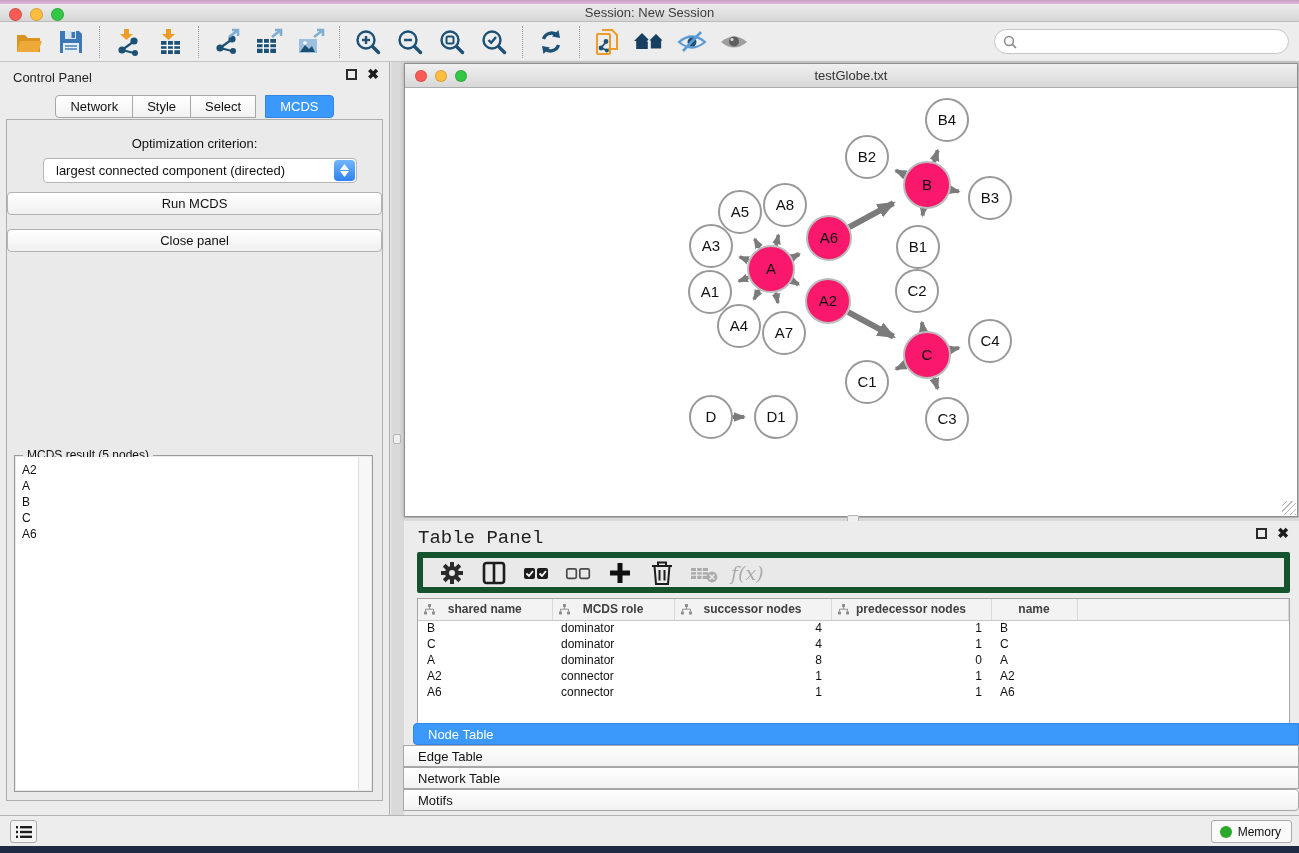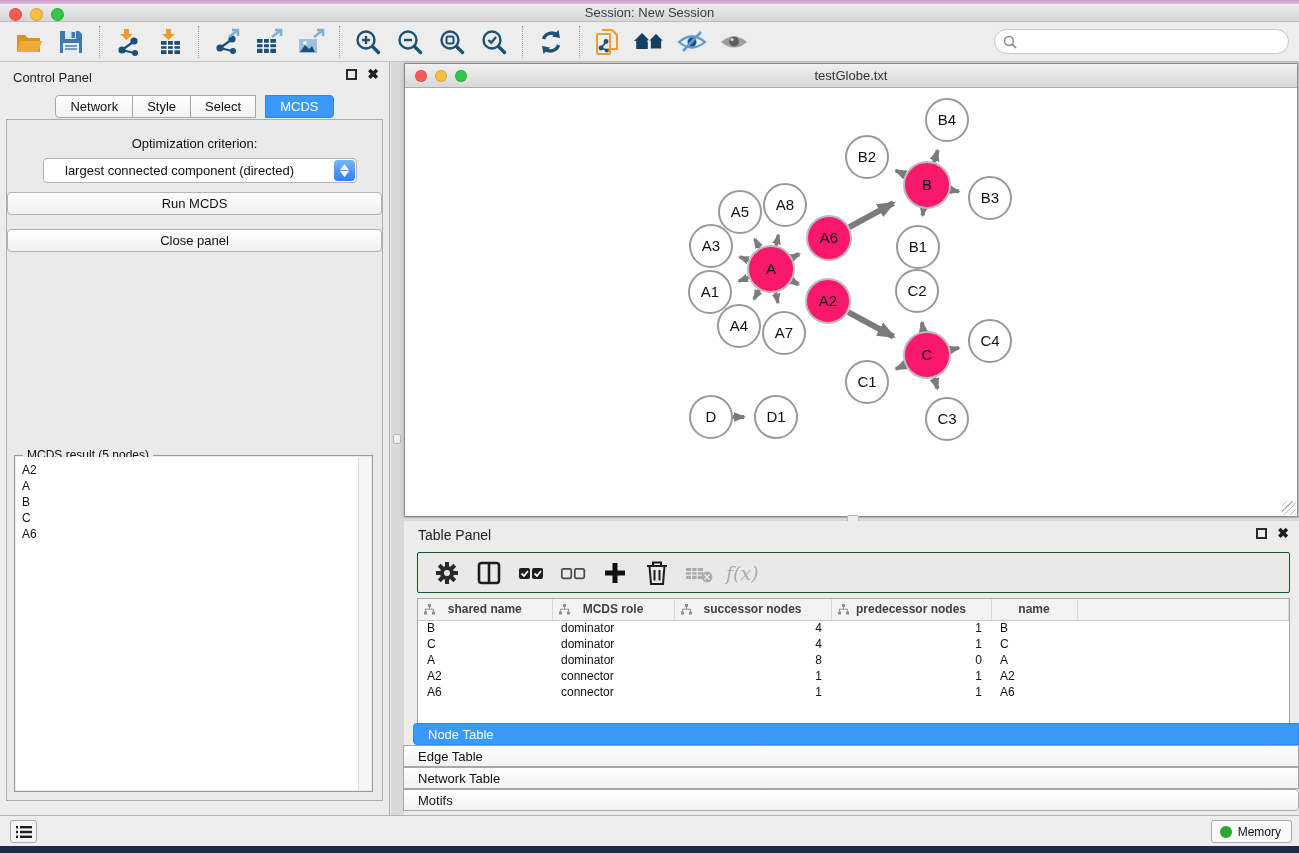--- a/index.html
+++ b/index.html
@@ -49,21 +49,21 @@
     height:23px; font-size:13px; padding:0 14px; margin-left:-1px; color:#111;
     font-family:"Liberation Sans",sans-serif; display:flex; align-items:center; }
   .seg-btn.first { border-radius:4px 0 0 4px; margin-left:0; }
   .seg-btn.last { border-radius:0 4px 4px 0; }
   .seg-btn.active { background:#3b99fc; border-color:#3186e8; color:#fff;margin-left:9px; }
   .cp-box { position:absolute; left:6px; right:6px; top:57px; bottom:14px;
     border:1px solid #adadad; background:#eaeaea; }
   .opt-label { position:absolute; left:0; right:0; top:16px; text-align:center; font-size:13px; color:#111; }
   .dropdown { position:absolute; left:36px; top:38px; width:314px; height:25px;
     background:#fff; border:1px solid #b5b5b5; border-radius:4px; font-size:13px;
-    display:flex; align-items:center; padding-left:21px; color:#111; }
+    display:flex; align-items:center; padding-left:12px; color:#111; }
   .dd-stepper { position:absolute; right:1px; top:1px; width:21px; height:21px; border-radius:4px;
     background:linear-gradient(#73b6fa,#2e80f1); display:flex; flex-direction:column;
     align-items:center; justify-content:center; gap:1px; }
   .dd-stepper svg { display:block; }
   .cp-buttons { position:absolute; left:0; right:0; top:72px; display:flex; justify-content:center; gap:14px;flex-direction:column; }
   .push-btn { height:23px; border:1px solid #b2b2b2; border-radius:4px;
     background:linear-gradient(#ffffff,#f0f0f0); font-size:13px; padding:0 16px; color:#111;
     font-family:"Liberation Sans",sans-serif; }
   .result-box { position:absolute; left:7px; right:9px; top:335px; bottom:8px; border:1px solid #9a9a9a; }
   .result-legend { position:absolute; top:-8px; left:8px; background:#eaeaea; padding:0 4px;
@@ -82,23 +82,23 @@
   .nw-title { position:absolute; left:0; right:0; top:4px; text-align:center; font-size:13px; color:#333; }
   .nw-content { position:relative; width:100%; height:428px; background:#fff; overflow:hidden; }
   .resize-grip { position:absolute; right:1px; bottom:1px; width:14px; height:14px;
     background:repeating-linear-gradient(135deg, transparent 0 3px, #b9b9b9 3px 4px); }
   .h-divider { position:absolute; left:0; top:456px; right:0; height:3px; background:#d9d9d9; }
   .h-grip { position:absolute; left:443px; top:-3px; width:12px; height:8px;
     background:#efefef; border:1px solid #b5b5b5; border-radius:2px; }
   
   .table-panel { position:absolute; left:0; top:459px; right:0; bottom:0; background:#ececec; }
   .tp-header { position:relative; height:26px; }
-  .tp-title { position:absolute; left:14px; top:6px; font-size:14px; color:#222; }
+  .tp-title { position:absolute; left:14px; top:6px; font-size:19px; color:#222;font-family:Liberation Mono, monospace; }
   .tp-toolbar { position:absolute; left:13px; right:9px; top:31px; height:41px;
-    background:#e9e9e9; border:1px solid #14532d; border-radius:2px;
+    background:#e9e9e9; border:6px solid #14532d; border-radius:2px;
     display:flex; align-items:center; gap:8px; padding-left:12px; }
   .tp-tool { width:34px; height:32px; display:flex; align-items:center; justify-content:center; background:none; border:none; }
   .fx-label { font-size:19px; color:#ababab; font-family:"DejaVu Serif", serif; font-style:italic; padding-left:2px; }
   .tp-table-wrap { position:absolute; left:13px; right:9px; top:77px; bottom:29px;
     background:#fff; border:1px solid #a6a6a6; overflow:hidden; }
   table.data { border-collapse:collapse; width:100%; table-layout:fixed; }
   table.data th { height:21px; background:#f3f3f3; border-right:1px solid #d8d8d8; border-bottom:1px solid #c9c9c9;
     font-weight:bold; font-size:12px; color:#404040; text-align:center; position:relative; }
   table.data th .col-icon { position:absolute; left:6px; top:5px; }
   table.data td { height:16px; font-size:12px; padding:0 9px; color:#111; white-space:nowrap; overflow:hidden; }

